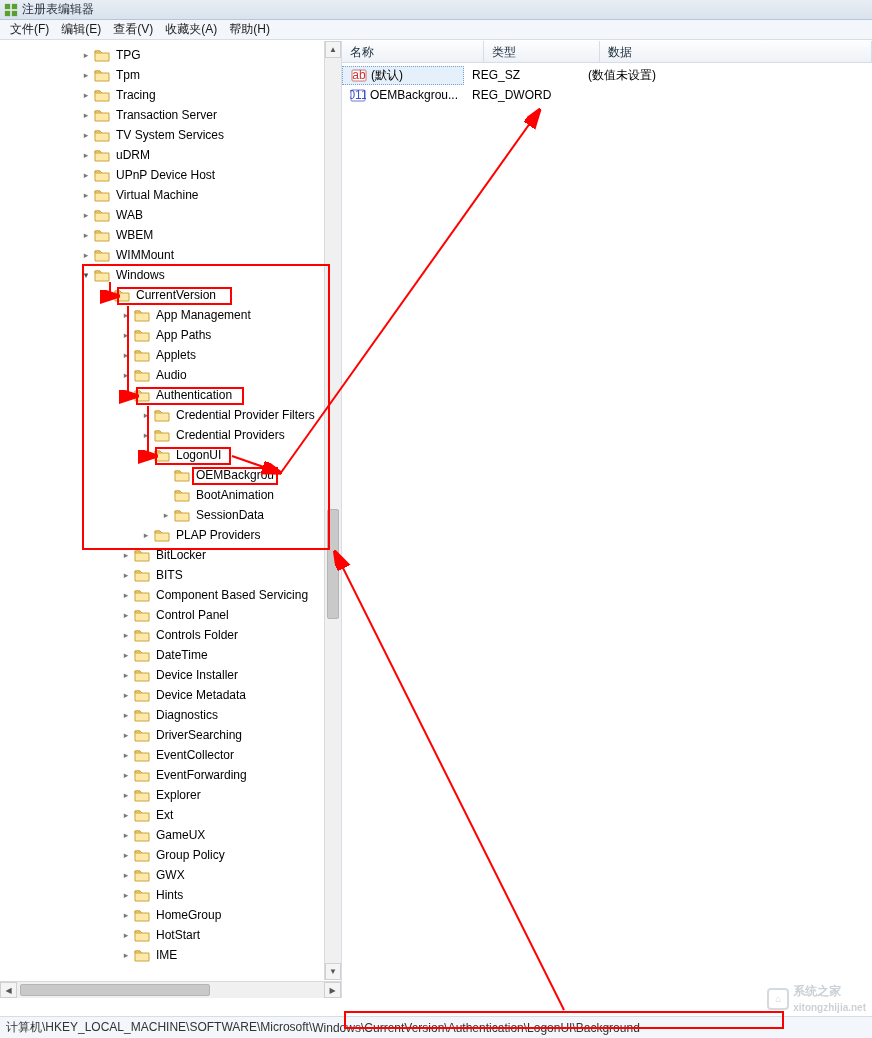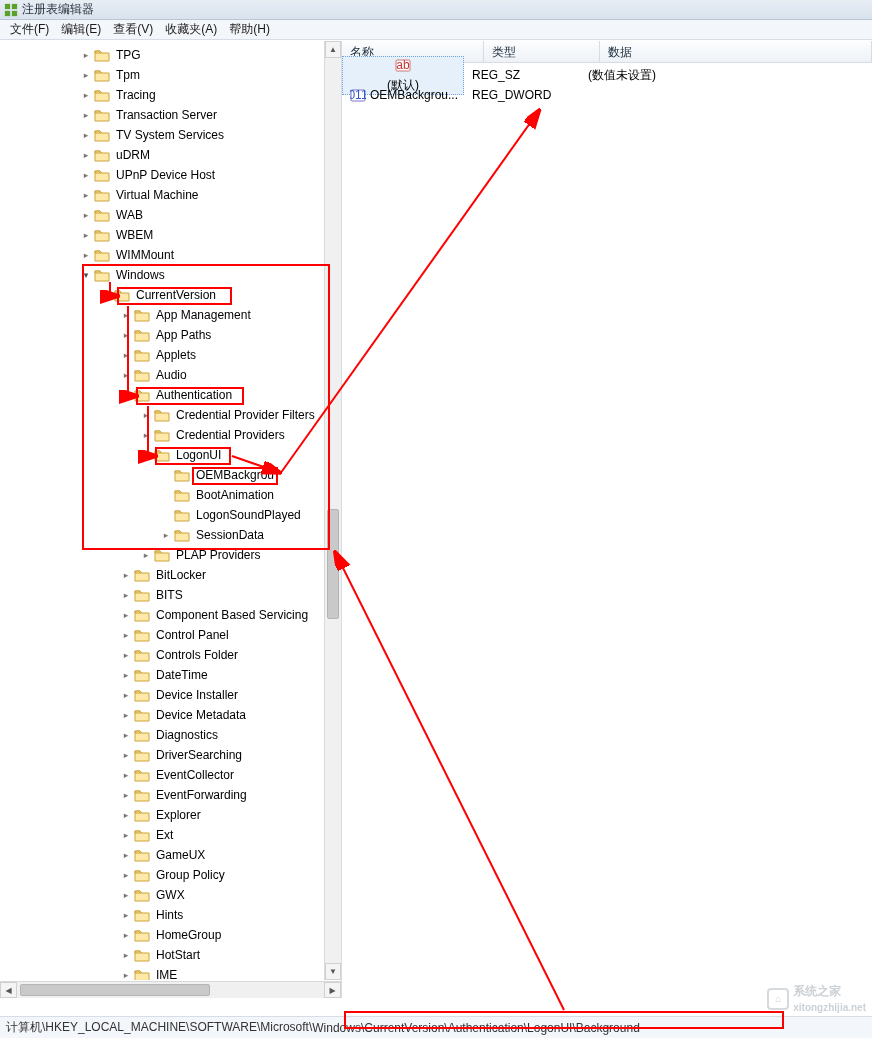--- a/index.html
+++ b/index.html
@@ -44,21 +44,21 @@
 .hscroll .btn { position:absolute; top:0; bottom:0; width:17px; background:#f4f4f4; border:1px solid #d0d0d0; display:flex; align-items:center; justify-content:center; font-size:8px; color:#555;}
 .hscroll .btn.l{left:0;} .hscroll .btn.r{right:0;}
 
 
 .columns { display:flex; height:22px; border-bottom:1px solid #d6dde6; background:linear-gradient(#fcfdfe,#eef2f7); }
 .colhdr { padding:3px 8px; border-right:1px solid #d6dde6; color:#1a2b3c; }
 .colhdr.name{width:142px;} .colhdr.type{width:116px;} .colhdr.data{flex:1;}
 
 .rows { padding-top:2px; }
 .row { display:flex; height:20px; align-items:center; }
-.row.selected .cell.name { background:#e6f0fb; border:1px dotted #6fa5db;flex-direction:column; }
+.row.selected .cell.name { background:#e6f0fb; border:1px dotted #6fa5db; }
 .cell { padding:0 8px; display:flex; align-items:center; gap:4px; }
 .cell.name{width:122px;} .cell.type{width:116px;} .cell.data{flex:1;}
 .valicon { width:16px; height:16px; display:inline-flex; align-items:center; justify-content:center; }
 
 
 .statusbar { position:absolute; left:0; right:0; bottom:0; height:22px; border-top:1px solid #d6dde6; background:#f3f6fa; display:flex; align-items:center; padding:0 6px; color:#333; font-size:12px;}
 .redbox { position:absolute; border:2px solid #ff0000; }
 svg.overlay { position:absolute; top:0; left:0; width:872px; height:1038px; pointer-events:none; }
 svg.overlay line, svg.overlay path { stroke:#ff0000; stroke-width:2; fill:none; }
 svg.overlay .arrowhead { fill:#ff0000; }
@@ -293,29 +293,20 @@
           <span class="nodelabel">OEMBackgrou</span>
         </div>
         <div class="node">
           <span class="indent" style="width: 160px;"></span>
           <span class="toggle none"></span>
           <span class="folder"><svg viewBox="0 0 16 14">
               <path d="M1 3 L6 3 L8 5 L15 5 L15 13 L1 13 Z" fill="#ffe9a8" stroke="#caa43e"></path>
               <path d="M1 3 L6 3 L8 5 L1 5 Z" fill="#f7d77a" stroke="#caa43e"></path>
             </svg></span>
           <span class="nodelabel">BootAnimation</span>
-        </div>
-        <div class="node">
-          <span class="indent" style="width: 160px;"></span>
-          <span class="toggle none"></span>
-          <span class="folder"><svg viewBox="0 0 16 14">
-              <path d="M1 3 L6 3 L8 5 L15 5 L15 13 L1 13 Z" fill="#ffe9a8" stroke="#caa43e"></path>
-              <path d="M1 3 L6 3 L8 5 L1 5 Z" fill="#f7d77a" stroke="#caa43e"></path>
-            </svg></span>
-          <span class="nodelabel">LogonSoundPlayed</span>
         </div>
         <div class="node">
           <span class="indent" style="width: 160px;"></span>
           <span class="toggle ">▸</span>
           <span class="folder"><svg viewBox="0 0 16 14">
               <path d="M1 3 L6 3 L8 5 L15 5 L15 13 L1 13 Z" fill="#ffe9a8" stroke="#caa43e"></path>
               <path d="M1 3 L6 3 L8 5 L1 5 Z" fill="#f7d77a" stroke="#caa43e"></path>
             </svg></span>
           <span class="nodelabel">SessionData</span>
         </div>

